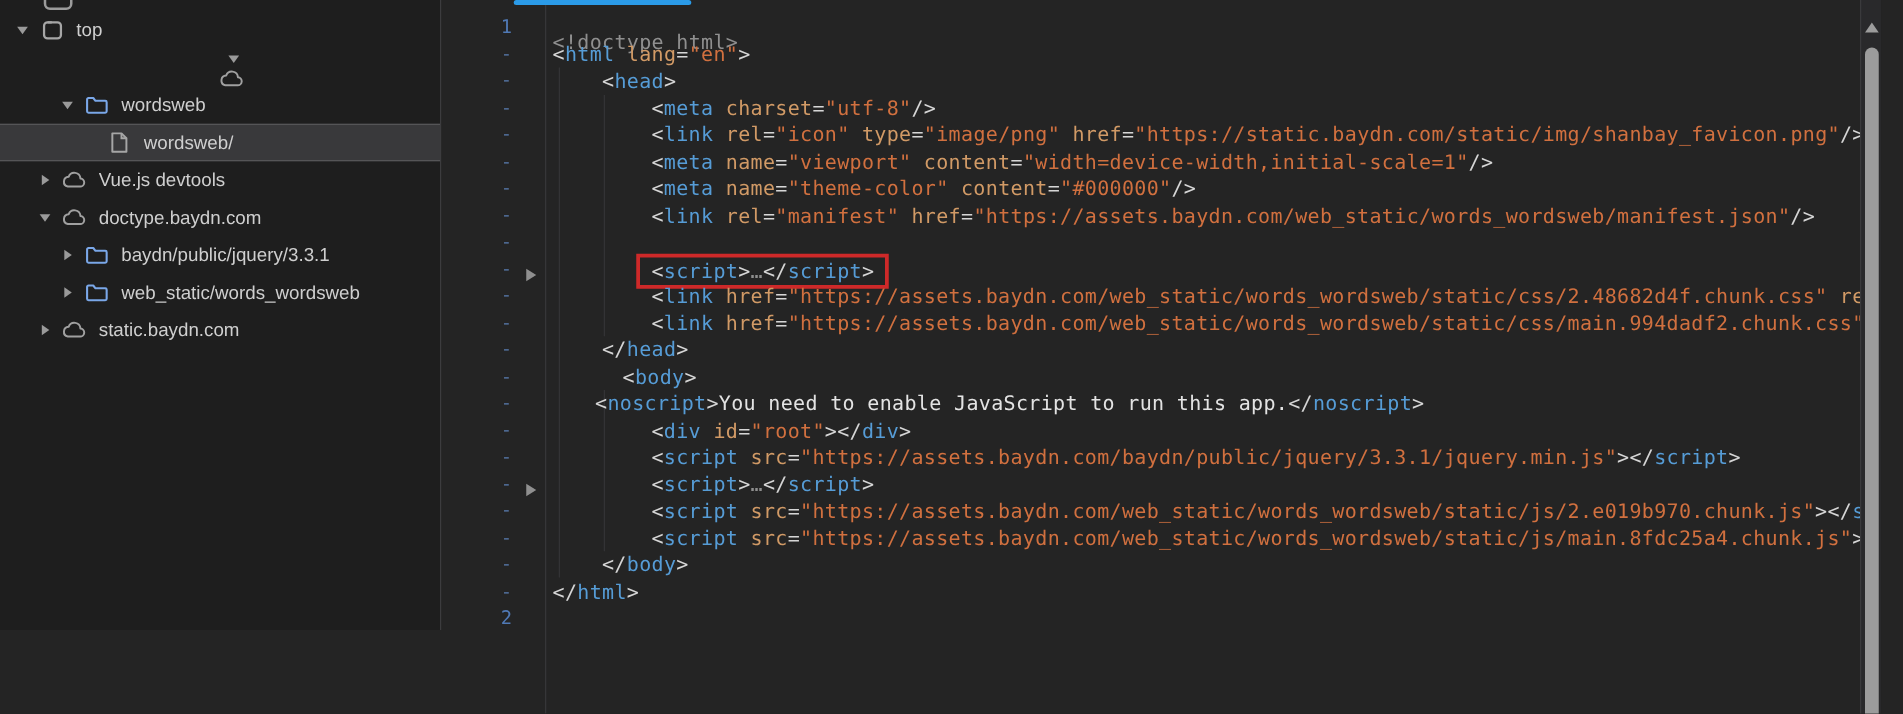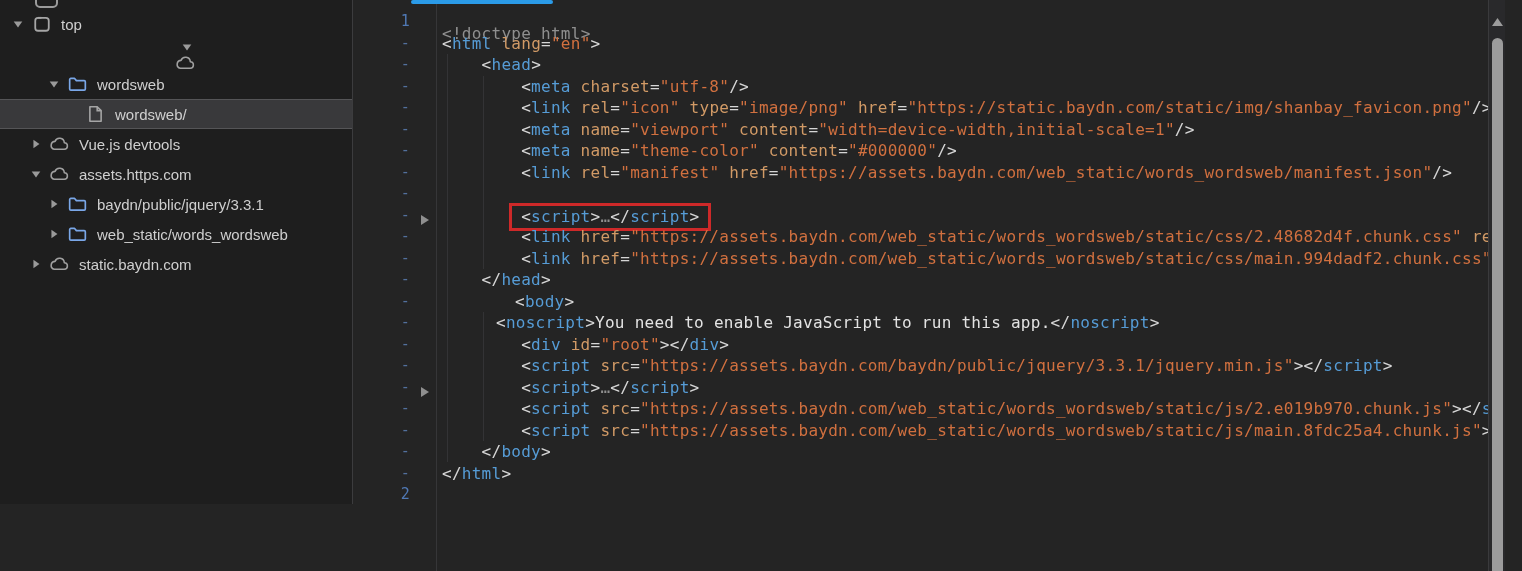--- a/index.html
+++ b/index.html
@@ -134,21 +134,21 @@
           <span class="twisty">
             <svg width="12" height="12" viewBox="0 0 14 14">
               <polygon points="2,4 12,4 7,11" fill="#9a9a9a"></polygon>
             </svg>
           </span>
           <span class="node-icon">
             <svg width="21" height="16" viewBox="0 0 20 15">
               <path d="M5 12.5 h9.2 a3.1 3.1 0 0 0 .4-6.2 A4.6 4.6 0 0 0 5.7 5 A3.8 3.8 0 0 0 5 12.5 Z" fill="none" stroke="#a0a0a0" stroke-width="1.5" stroke-linejoin="round"></path>
             </svg>
           </span>
-          <span class="tree-label">assets.https.com</span>
+          <span class="tree-label">doctype.baydn.com</span>
         </div>
         <div class="tree-row" style="padding-left: 46px;">
           <span class="twisty">
             <svg width="12" height="12" viewBox="0 0 14 14">
               <polygon points="4,2 11,7 4,12" fill="#9a9a9a"></polygon>
             </svg>
           </span>
           <span class="node-icon">
             <svg width="19" height="16" viewBox="0 0 17 14">
               <path d="M1.5 3 a1 1 0 0 1 1-1 h3.4 l1.6 2 h7 a1 1 0 0 1 1 1 v6.5 a1 1 0 0 1-1 1 h-12 a1 1 0 0 1-1-1 Z" fill="none" stroke="#7aa7e8" stroke-width="1.5" stroke-linejoin="round"></path>
@@ -200,22 +200,22 @@
         <div class="line"><span class="gutter">-</span><span class="content" style="padding-left: 85.2px;"><span class="tk-punc">&lt;</span><span class="tk-tag">meta</span><span class="tk-attr"> name</span><span class="tk-punc">=</span><span class="tk-val">"viewport"</span><span class="tk-attr"> content</span><span class="tk-punc">=</span><span class="tk-val">"width=device-width,initial-scale=1"</span><span class="tk-punc">/&gt;</span></span></div>
         <div class="line"><span class="gutter">-</span><span class="content" style="padding-left: 85.2px;"><span class="tk-punc">&lt;</span><span class="tk-tag">meta</span><span class="tk-attr"> name</span><span class="tk-punc">=</span><span class="tk-val">"theme-color"</span><span class="tk-attr"> content</span><span class="tk-punc">=</span><span class="tk-val">"#000000"</span><span class="tk-punc">/&gt;</span></span></div>
         <div class="line"><span class="gutter">-</span><span class="content" style="padding-left: 85.2px;"><span class="tk-punc">&lt;</span><span class="tk-tag">link</span><span class="tk-attr"> rel</span><span class="tk-punc">=</span><span class="tk-val">"manifest"</span><span class="tk-attr"> href</span><span class="tk-punc">=</span><span class="tk-val">"https://assets.baydn.com/web_static/words_wordsweb/manifest.json"</span><span class="tk-punc">/&gt;</span></span></div>
         <div class="line"><span class="gutter">-</span></div>
         <div class="line"><span class="gutter">-</span><span class="fold"><svg width="11" height="12" viewBox="0 0 11 12">
               <polygon points="2,1 10,6 2,11" fill="#8f8f8f"></polygon>
             </svg></span><span class="content" style="padding-left: 85.2px;"><span class="red-box"><span class="tk-punc">&lt;</span><span class="tk-tag">script</span><span class="tk-punc">&gt;</span><span class="tk-gray">…</span><span class="tk-punc">&lt;/</span><span class="tk-tag">script</span><span class="tk-punc">&gt;</span></span></span></div>
         <div class="line"><span class="gutter">-</span><span class="content" style="padding-left: 85.2px;"><span class="tk-punc">&lt;</span><span class="tk-tag">link</span><span class="tk-attr"> href</span><span class="tk-punc">=</span><span class="tk-val">"https://assets.baydn.com/web_static/words_wordsweb/static/css/2.48682d4f.chunk.css"</span><span class="tk-attr"> rel</span></span></div>
         <div class="line"><span class="gutter">-</span><span class="content" style="padding-left: 85.2px;"><span class="tk-punc">&lt;</span><span class="tk-tag">link</span><span class="tk-attr"> href</span><span class="tk-punc">=</span><span class="tk-val">"https://assets.baydn.com/web_static/words_wordsweb/static/css/main.994dadf2.chunk.css"</span></span></div>
         <div class="line"><span class="gutter">-</span><span class="content" style="padding-left: 45.6px;"><span class="tk-punc">&lt;/</span><span class="tk-tag">head</span><span class="tk-punc">&gt;</span></span></div>
-        <div class="line"><span class="gutter">-</span><span class="content" style="padding-left: 49px; margin-left: 30px;"><span class="tk-punc">&lt;</span><span class="tk-tag">body</span><span class="tk-punc">&gt;</span></span></div>
-        <div class="line"><span class="gutter">-</span><span class="content" style="padding-left: 60px;"><span class="tk-punc">&lt;</span><span class="tk-tag">noscript</span><span class="tk-punc">&gt;</span><span class="tk-txt">You need to enable JavaScript to run this app.</span><span class="tk-punc">&lt;/</span><span class="tk-tag">noscript</span><span class="tk-punc">&gt;</span></span></div>
+        <div class="line"><span class="gutter">-</span><span class="content" style="padding-left: 62px;"><span class="tk-punc">&lt;</span><span class="tk-tag">body</span><span class="tk-punc">&gt;</span></span></div>
+        <div class="line"><span class="gutter">-</span><span class="content" style="padding-left: 40px;"><span class="tk-punc">&lt;</span><span class="tk-tag">noscript</span><span class="tk-punc">&gt;</span><span class="tk-txt">You need to enable JavaScript to run this app.</span><span class="tk-punc">&lt;/</span><span class="tk-tag">noscript</span><span class="tk-punc">&gt;</span></span></div>
         <div class="line"><span class="gutter">-</span><span class="content" style="padding-left: 85.2px;"><span class="tk-punc">&lt;</span><span class="tk-tag">div</span><span class="tk-attr"> id</span><span class="tk-punc">=</span><span class="tk-val">"root"</span><span class="tk-punc">&gt;&lt;/</span><span class="tk-tag">div</span><span class="tk-punc">&gt;</span></span></div>
         <div class="line"><span class="gutter">-</span><span class="content" style="padding-left: 85.2px;"><span class="tk-punc">&lt;</span><span class="tk-tag">script</span><span class="tk-attr"> src</span><span class="tk-punc">=</span><span class="tk-val">"https://assets.baydn.com/baydn/public/jquery/3.3.1/jquery.min.js"</span><span class="tk-punc">&gt;&lt;/</span><span class="tk-tag">script</span><span class="tk-punc">&gt;</span></span></div>
         <div class="line"><span class="gutter">-</span><span class="fold"><svg width="11" height="12" viewBox="0 0 11 12">
               <polygon points="2,1 10,6 2,11" fill="#8f8f8f"></polygon>
             </svg></span><span class="content" style="padding-left: 85.2px;"><span class="tk-punc">&lt;</span><span class="tk-tag">script</span><span class="tk-punc">&gt;</span><span class="tk-gray">…</span><span class="tk-punc">&lt;/</span><span class="tk-tag">script</span><span class="tk-punc">&gt;</span></span></div>
         <div class="line"><span class="gutter">-</span><span class="content" style="padding-left: 85.2px;"><span class="tk-punc">&lt;</span><span class="tk-tag">script</span><span class="tk-attr"> src</span><span class="tk-punc">=</span><span class="tk-val">"https://assets.baydn.com/web_static/words_wordsweb/static/js/2.e019b970.chunk.js"</span><span class="tk-punc">&gt;&lt;/</span><span class="tk-tag">sc</span></span></div>
         <div class="line"><span class="gutter">-</span><span class="content" style="padding-left: 85.2px;"><span class="tk-punc">&lt;</span><span class="tk-tag">script</span><span class="tk-attr"> src</span><span class="tk-punc">=</span><span class="tk-val">"https://assets.baydn.com/web_static/words_wordsweb/static/js/main.8fdc25a4.chunk.js"</span><span class="tk-punc">&gt;&lt;</span></span></div>
         <div class="line"><span class="gutter">-</span><span class="content" style="padding-left: 45.6px;"><span class="tk-punc">&lt;/</span><span class="tk-tag">body</span><span class="tk-punc">&gt;</span></span></div>
         <div class="line"><span class="gutter">-</span><span class="content" style="padding-left: 6px;"><span class="tk-punc">&lt;/</span><span class="tk-tag">html</span><span class="tk-punc">&gt;</span></span></div>
         <div class="line"><span class="gutter num">2</span><span class="content" style="padding-left: 6px;"></span></div>

